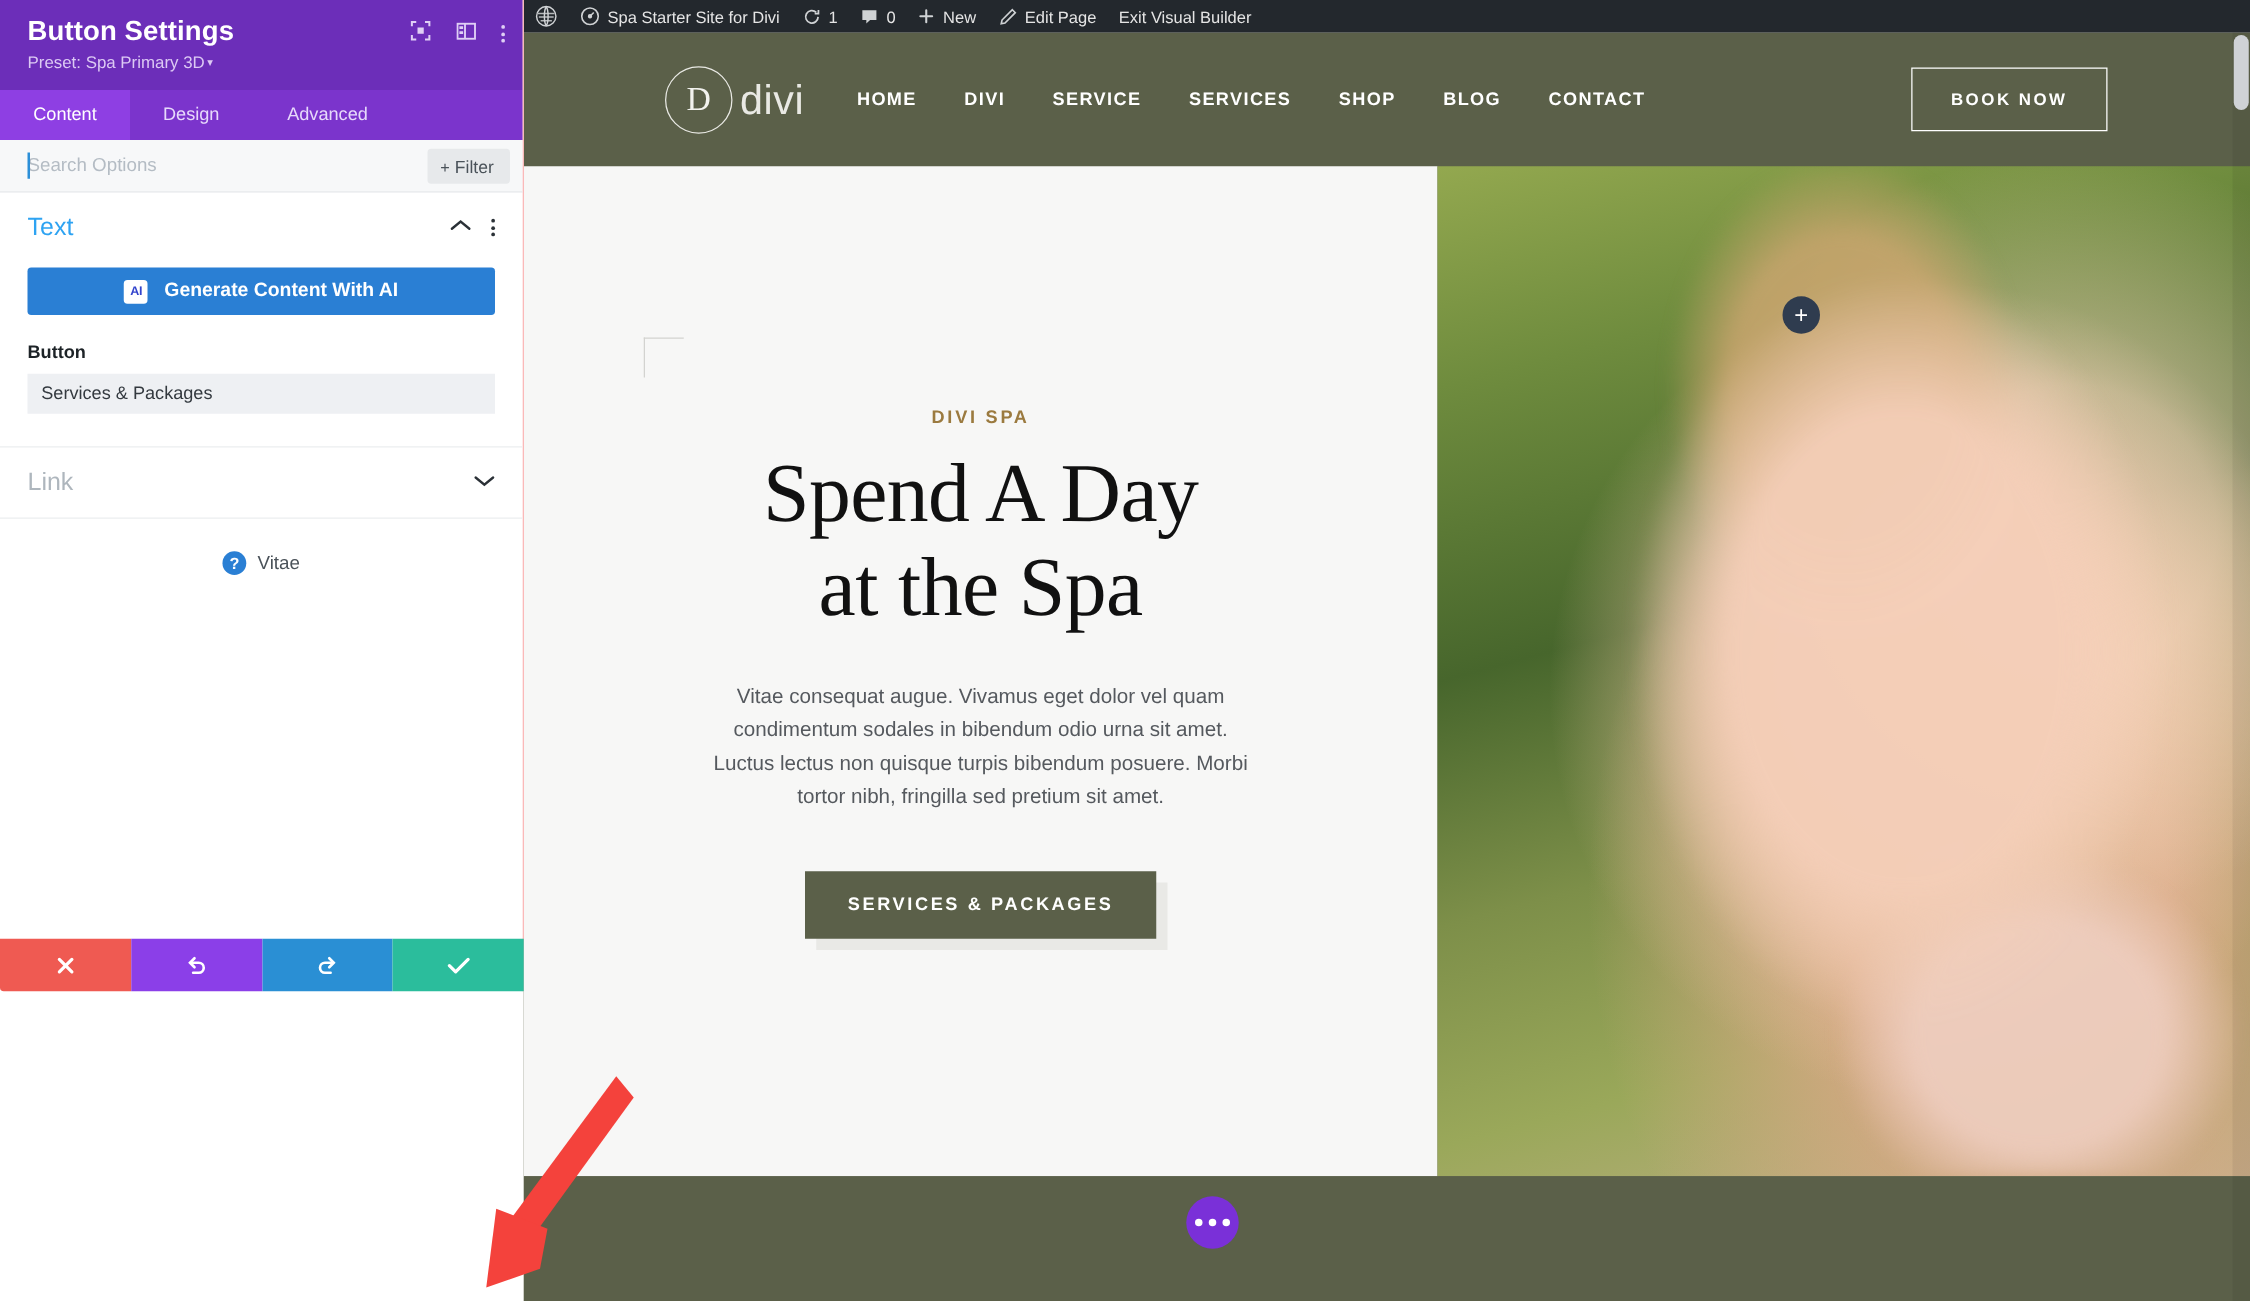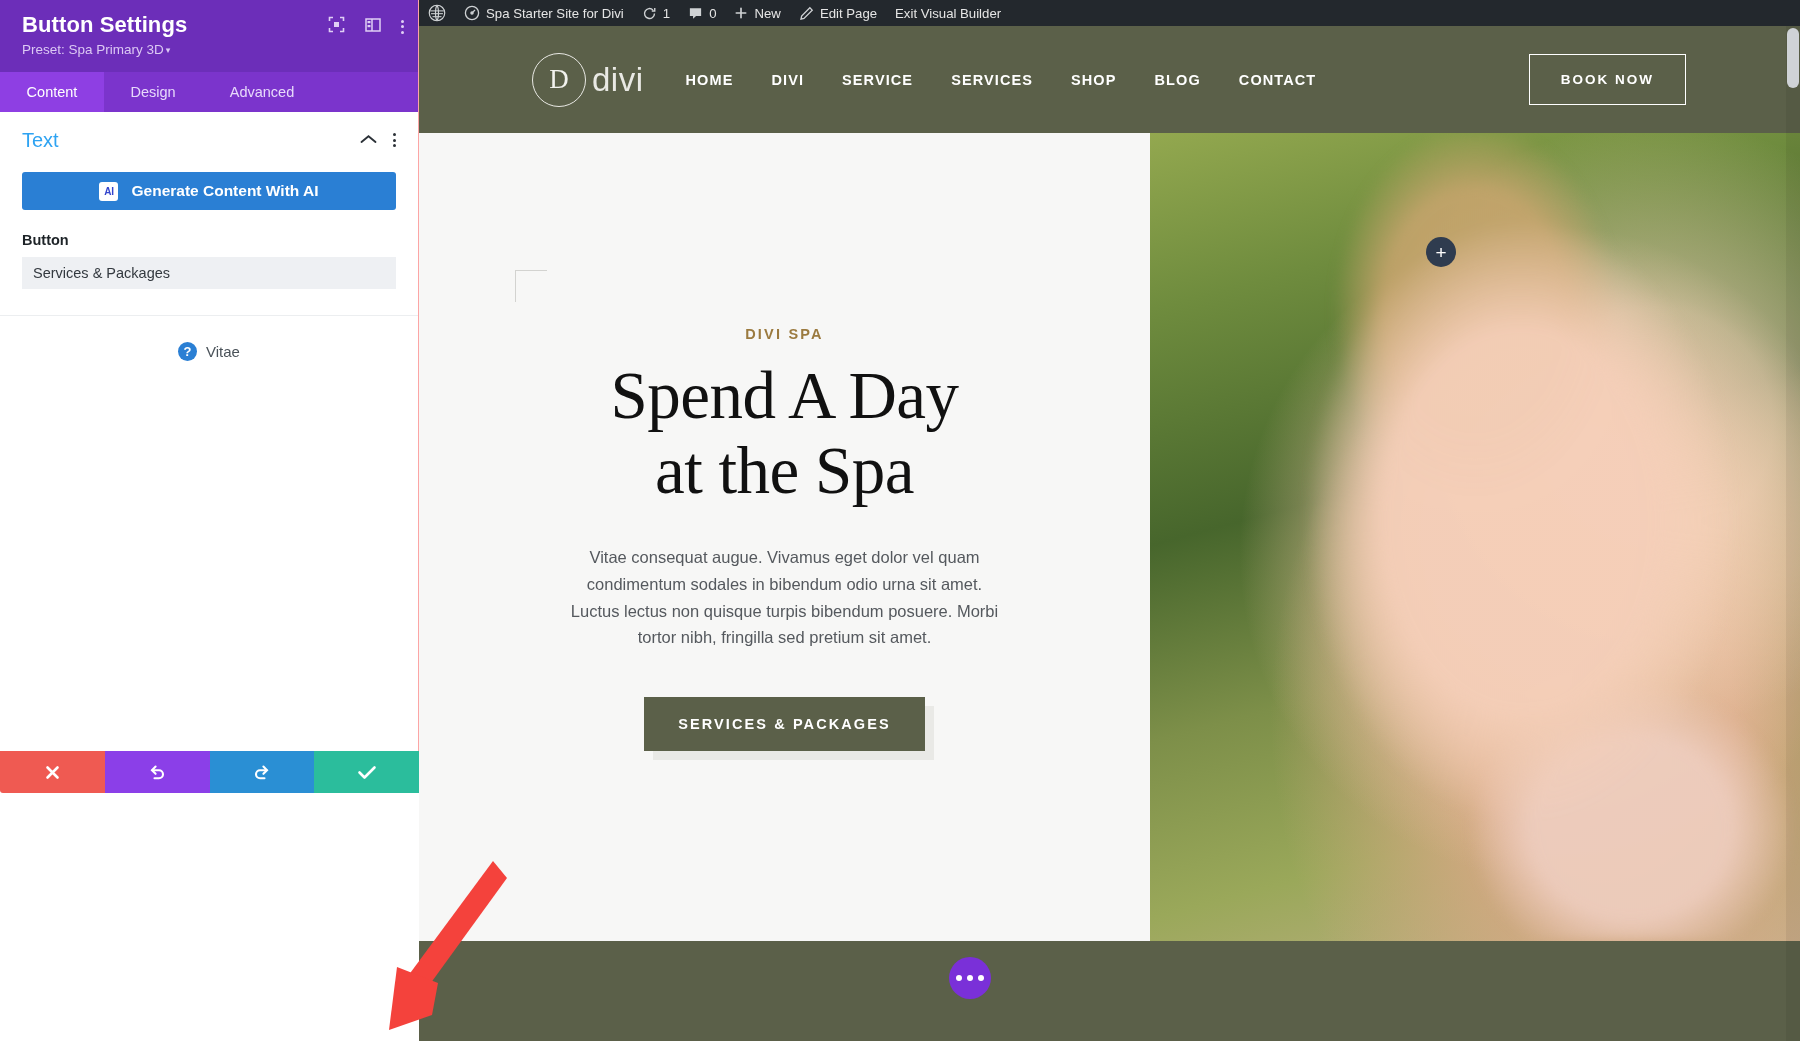--- a/index.html
+++ b/index.html
@@ -322,20 +322,27 @@
         </span>
       </div>
     </div>
 
     <div class="panel-tabs">
       <div class="panel-tab active">Content</div>
       <div class="panel-tab">Design</div>
       <div class="panel-tab">Advanced</div>
     </div>
 
+    <div class="search-row">
+      <span class="search-caret"></span>
+      <input class="search-input" type="text" placeholder="Search Options" style="">
+      <div class="filter-btn">
+        <span class="plus">+</span><span>Filter</span>
+      </div>
+    </div>
 
     <div class="panel-body">
 
       <div class="toggle-section">
         <div class="toggle-head">
           <span class="toggle-title">Text</span>
           <span class="toggle-head-icons">
             <span class="chev">
               <svg width="17" height="11" viewBox="0 0 17 11" fill="none" stroke="currentColor" stroke-width="1.9" stroke-linecap="round">
                   <path d="M1.5 8L8.5 2.2 15.5 8"></path>
@@ -351,20 +358,30 @@
         <div class="toggle-content">
           <div class="ai-button">
             <span class="ai-badge">AI</span>
             <span>Generate Content With AI</span>
           </div>
           <div class="field-label">Button</div>
           <input class="text-input" type="text" value="Services &amp; Packages" style="">
         </div>
       </div>
 
+      <div class="toggle-section">
+        <div class="toggle-head">
+          <span class="toggle-title closed">Link</span>
+          <span class="chev">
+            <svg width="17" height="11" viewBox="0 0 17 11" fill="none" stroke="currentColor" stroke-width="1.9" stroke-linecap="round">
+                <path d="M1.5 3L8.5 8.8 15.5 3"></path>
+              </svg>
+          </span>
+        </div>
+      </div>
 
 
       <div class="help-row">
         <span class="help-circle">?</span>
         <span>Vitae</span>
       </div>
     </div>
 
     <div class="panel-footer">
       <div class="pf-btn pf-cancel">

